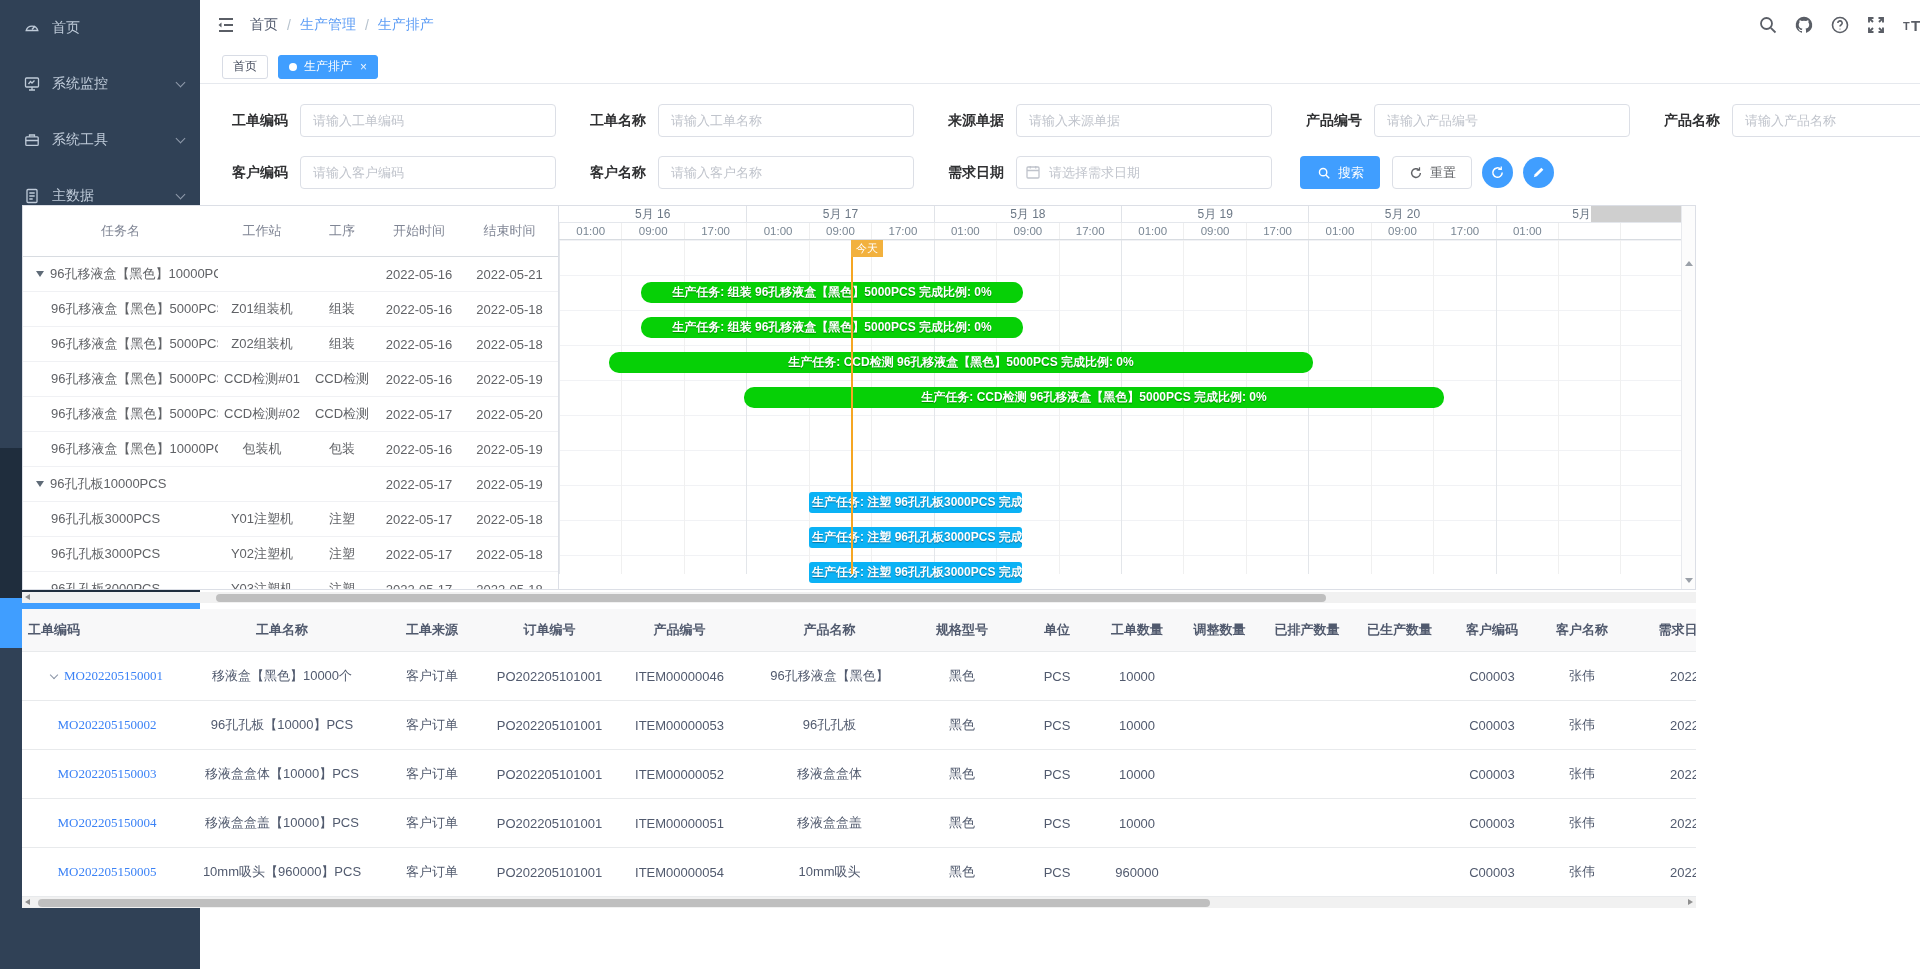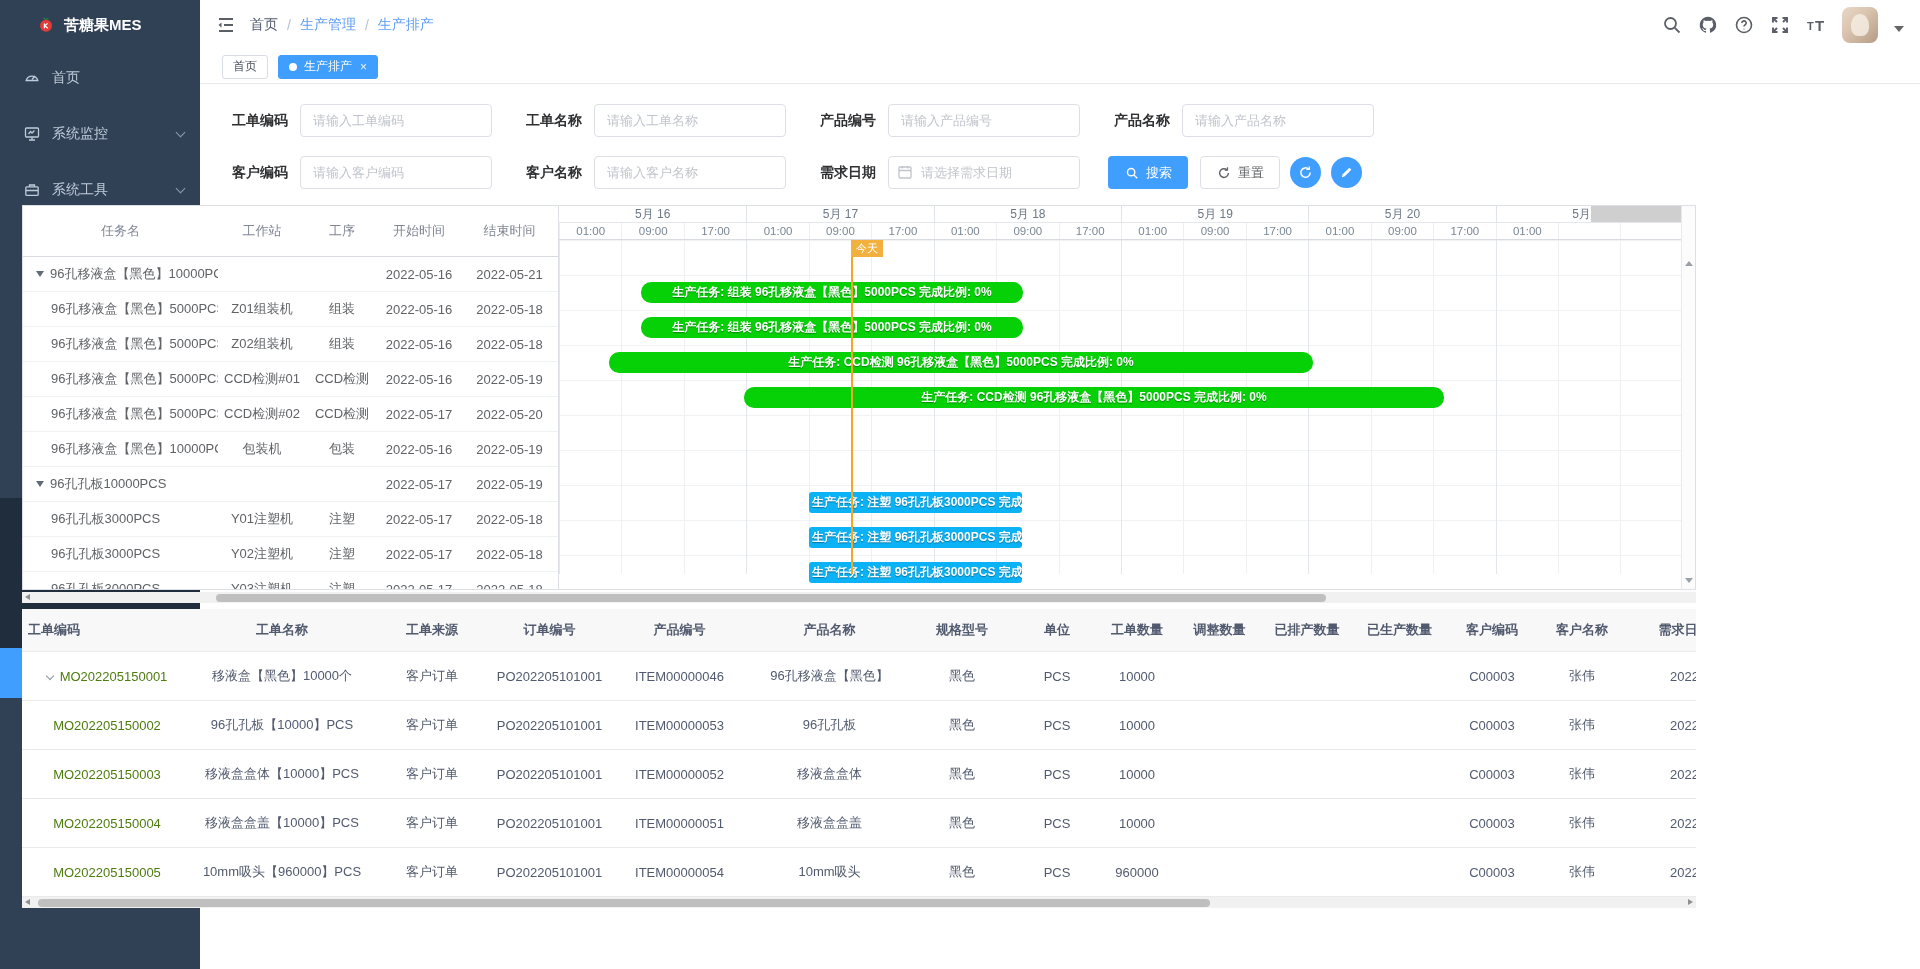--- a/index.html
+++ b/index.html
@@ -44,21 +44,21 @@
   .tag { height:24px; display:flex; align-items:center; padding:0 10px; border:1px solid #d8dce5; background:#fff; color:#495060; font-size:12px; border-radius:3px; cursor:pointer; }
   .tag.active { background:#409EFF; border-color:#409EFF; color:#fff; }
   .tag .dot { width:8px; height:8px; border-radius:50%; background:#fff; margin-right:7px; }
   .tag .x { margin-left:8px; font-size:12px; opacity:.9; }
 
   
   .filters { padding:20px 0 4px 26px; background:#fff; }
   .f-row { display:flex; align-items:center; margin-bottom:19px; }
   .f-field { display:flex; align-items:center; margin-right:28px; }
   .f-label { font-size:14px; font-weight:bold; color:#303133; width:62px; text-align:right; margin-right:12px; white-space:nowrap; }
-  .f-input { width:192px; height:33px; border:1px solid #dcdfe6; border-radius:4px; padding:0 12px; font-size:13px; color:#a21caf;
+  .f-input { width:256px; height:33px; border:1px solid #dcdfe6; border-radius:4px; padding:0 12px; font-size:13px; color:#a21caf;
     font-family:"Liberation Sans","DejaVu Sans",sans-serif; }
   .f-input::placeholder { color:#c0c4cc; }
   .f-input.date { padding-left:32px; }
   .date-wrap { position:relative; }
   .date-wrap .ic { position:absolute; left:9px; top:8px; color:#c0c4cc; }
   .btn { height:33px; border-radius:4px; font-size:13px; display:inline-flex; align-items:center; gap:6px; padding:0 15px; cursor:pointer; border:1px solid transparent; }
   .btn-primary { background:#409EFF; color:#fff; }
   .btn-plain { background:#fff; border-color:#dcdfe6; color:#606266; }
   .btn-circle { width:31px; height:31px; border-radius:50%; background:#409EFF; color:#fff; display:inline-flex; align-items:center; justify-content:center; cursor:pointer; margin-left:10px; }
   .btn-circle svg { width:15px; height:15px; }
@@ -108,39 +108,29 @@
   .hs-right { right:3px; border-left:5px solid #8f8f8f; }
   .gantt-hscroll { top:592px; }
   .table-hscroll { top:897px; }
 
   
   .wtable { position:absolute; left:22px; top:609px; width:1674px; height:288px; overflow:hidden; }
   .t-head { height:43px; background:#f8f8f9; border-bottom:1px solid #e8eaec; display:flex; align-items:center; font-size:13px; font-weight:bold; color:#515a6e; width:1720px; }
   .t-cell { flex:0 0 auto; text-align:center; white-space:nowrap; overflow:hidden; }
   .t-head .t-cell:first-child { text-align:left; padding-left:6px; }
   .t-row { height:49px; display:flex; align-items:center; border-bottom:1px solid #e8eaec; font-size:13px; color:#515a6e; width:1720px; background:#fff; }
-  .t-link { color:#4d7c0f; cursor:pointer; }
+  .t-link { color:#3b82f6; cursor:pointer;font-family:Liberation Serif, serif; }
   .row-chev { display:inline-block; width:6px; height:6px; border-right:1.3px solid #8a94a6; border-bottom:1.3px solid #8a94a6; transform:rotate(45deg); margin:-2px 7px 2px 0; cursor:pointer; }
 </style>
 </head>
 <body>
 
 <div class="app">
 
   <aside class="sidebar">
-    <div class="logo">
-      <span class="ic">
-        <svg viewBox="0 0 20 20">
-            <circle cx="10" cy="11" r="7.5" fill="#e23c39"></circle>
-            <path d="M10 3.5 L7 1 M10 3.5 L13 1.5" stroke="#2e7d32" stroke-width="1.6" fill="none"></path>
-            <path d="M8 8v6 M12 8l-3.5 3 3.8 3" stroke="#fff" stroke-width="1.5" fill="none"></path>
-          </svg>
-      </span>
-      <span class="logo-title">苦糖果MES</span>
-    </div>
     <nav id="nav">
         <div class="menu-item">
           <span class="ic mi-icon">
             <svg viewBox="0 0 16 16" fill="none" stroke="currentColor" stroke-width="1.3">
               <path d="M2.2 10.5a6 6 0 0 1 11.6 0z"></path>
               <path d="M8 9.5 11 6" stroke-width="1.5"></path>
             </svg>
           </span>
           <span class="mi-label">首页</span>
         </div>
@@ -322,20 +312,24 @@
 
     <section class="filters">
       <div class="f-row" id="f-row-0">
           <div class="f-field">
             <span class="f-label">工单编码</span>
             <input class="f-input" placeholder="请输入工单编码" style="">
           </div>
           <div class="f-field">
             <span class="f-label">工单名称</span>
             <input class="f-input" placeholder="请输入工单名称" style="">
+          </div>
+          <div class="f-field">
+            <span class="f-label">来源单据</span>
+            <input class="f-input" placeholder="请输入来源单据" style="">
           </div>
           <div class="f-field">
             <span class="f-label">产品编号</span>
             <input class="f-input" placeholder="请输入产品编号" style="">
           </div>
           <div class="f-field">
             <span class="f-label">产品名称</span>
             <input class="f-input" placeholder="请输入产品名称" style="">
           </div>
         </div>

